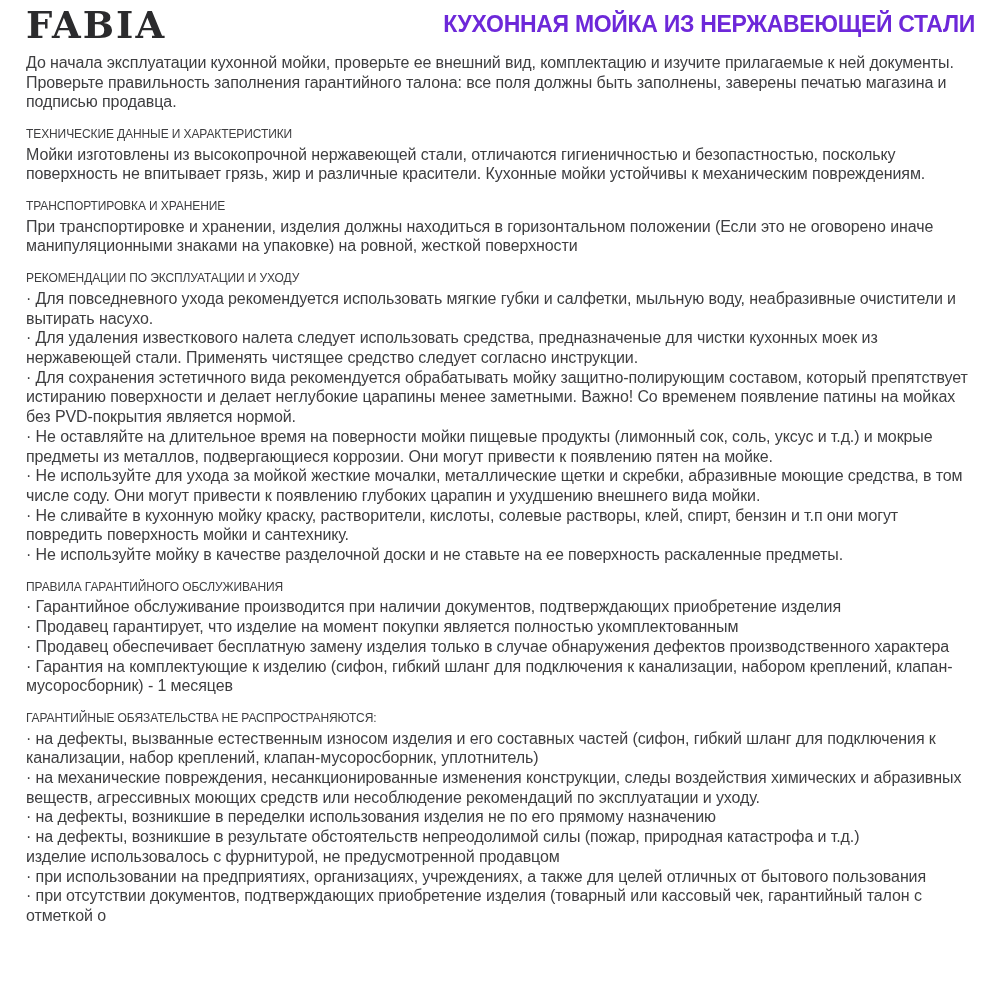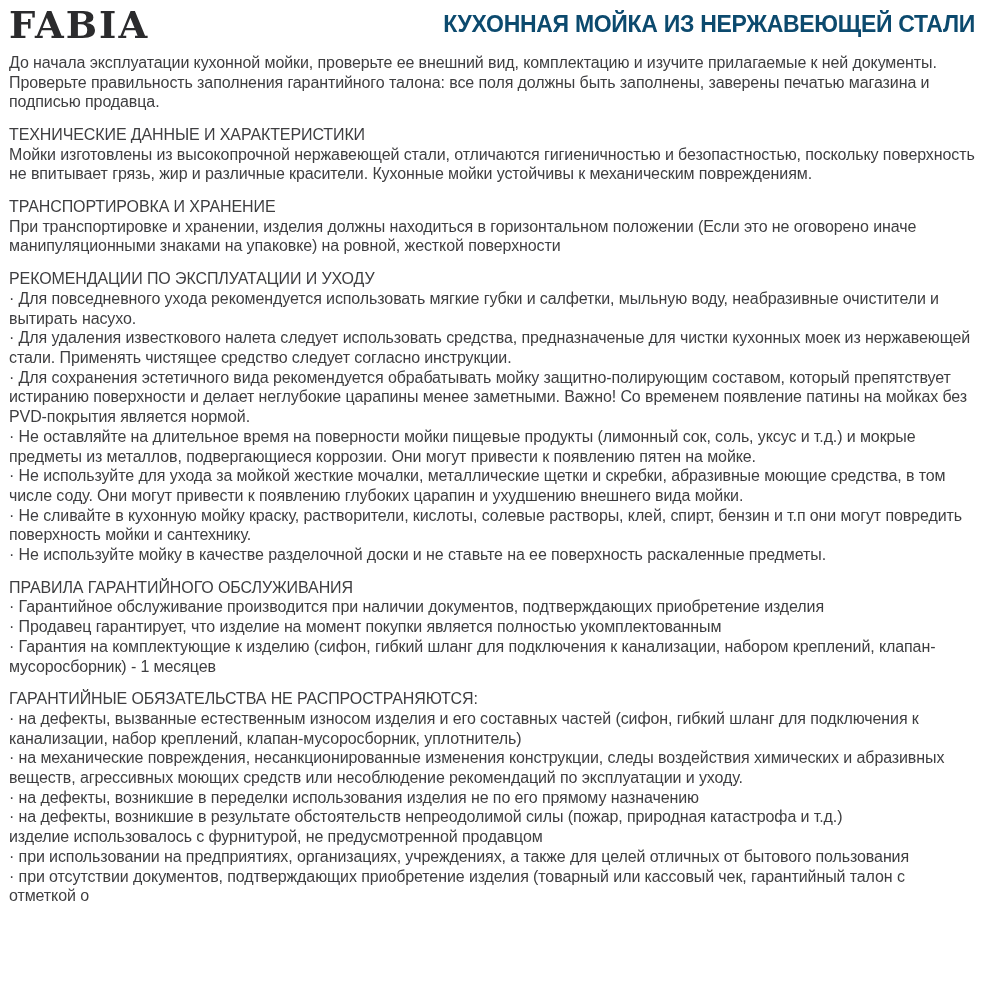--- a/index.html
+++ b/index.html
@@ -8,21 +8,21 @@
     background: #ffffff;
   }
   body {
     width: 984px;
     height: 984px;
     overflow: hidden;
     font-family: "Liberation Sans", sans-serif;
     color: #3e3e40;
   }
   .page {
-    padding: 6px 9px 0 9px;
+    padding: 6px 9px 0 26px;
   }
   .doc-header {
     display: flex;
     align-items: flex-start;
   }
   .brand {
     font-family: "DejaVu Serif", serif;
     font-weight: bold;
     font-size: 37px;
     line-height: 1.05;
@@ -30,39 +30,39 @@
     color: #2b2b2d;
   }
   .doc-title {
     flex: 1;
     margin: 0;
     padding-top: 6px;
     text-align: right;
     font-size: 23px;
     font-weight: bold;
     letter-spacing: -0.3px;
-    color: #0c4a6e;
+    color: #6d28d9;
     line-height: 1.1;
   }
   .body {
     margin: 0;
     font-size: 16px;
     line-height: 19.7px;
     letter-spacing: -0.1px;
     font-weight: 400;
   }
   .intro {
     margin-top: 8px;
   }
   .section {
     margin-top: 13px;
   }
   .heading {
     margin: 0;
-    font-size: 16px;
+    font-size: 12px;
     line-height: 19.7px;
     letter-spacing: -0.1px;
     font-weight: 400;
     color: #3e3e40;
   }
 </style>
 </head>
 <body>
 
 <div class="page">
@@ -92,20 +92,21 @@
     <p class="body">· Не оставляйте на длительное время на поверности мойки пищевые продукты (лимонный сок, соль, уксус и т.д.) и мокрые предметы из металлов, подвергающиеся коррозии. Они могут привести к появлению пятен на мойке.</p>
     <p class="body">· Не используйте для ухода за мойкой жесткие мочалки, металлические щетки и скребки, абразивные моющие средства, в том числе соду. Они могут привести к появлению глубоких царапин и ухудшению внешнего вида мойки.</p>
     <p class="body">· Не сливайте в кухонную мойку краску, растворители, кислоты, солевые растворы, клей, спирт, бензин и т.п они могут повредить поверхность мойки и сантехнику.</p>
     <p class="body">· Не используйте мойку в качестве разделочной доски и не ставьте на ее поверхность раскаленные предметы.</p>
   </section>
 
   <section class="section">
     <h2 class="heading">ПРАВИЛА ГАРАНТИЙНОГО ОБСЛУЖИВАНИЯ</h2>
     <p class="body">· Гарантийное обслуживание производится при наличии документов, подтверждающих приобретение изделия</p>
     <p class="body">· Продавец гарантирует, что изделие на момент покупки является полностью укомплектованным</p>
+    <p class="body">· Продавец обеспечивает бесплатную замену изделия только в случае обнаружения дефектов производственного характера</p>
     <p class="body">· Гарантия на комплектующие к изделию (сифон, гибкий шланг для подключения к канализации, набором креплений, клапан-мусоросборник) - 1 месяцев</p>
   </section>
 
   <section class="section">
     <h2 class="heading">ГАРАНТИЙНЫЕ ОБЯЗАТЕЛЬСТВА НЕ РАСПРОСТРАНЯЮТСЯ:</h2>
     <p class="body">· на дефекты, вызванные естественным износом изделия и его составных частей (сифон, гибкий шланг для подключения к канализации, набор креплений, клапан-мусоросборник, уплотнитель)</p>
     <p class="body">· на механические повреждения, несанкционированные изменения конструкции, следы воздействия химических и абразивных веществ, агрессивных моющих средств или несоблюдение рекомендаций по эксплуатации и уходу.</p>
     <p class="body">· на дефекты, возникшие в переделки использования изделия не по его прямому назначению</p>
     <p class="body">· на дефекты, возникшие в результате обстоятельств непреодолимой силы (пожар, природная катастрофа и т.д.)</p>
     <p class="body">изделие использовалось с фурнитурой, не предусмотренной продавцом</p>

